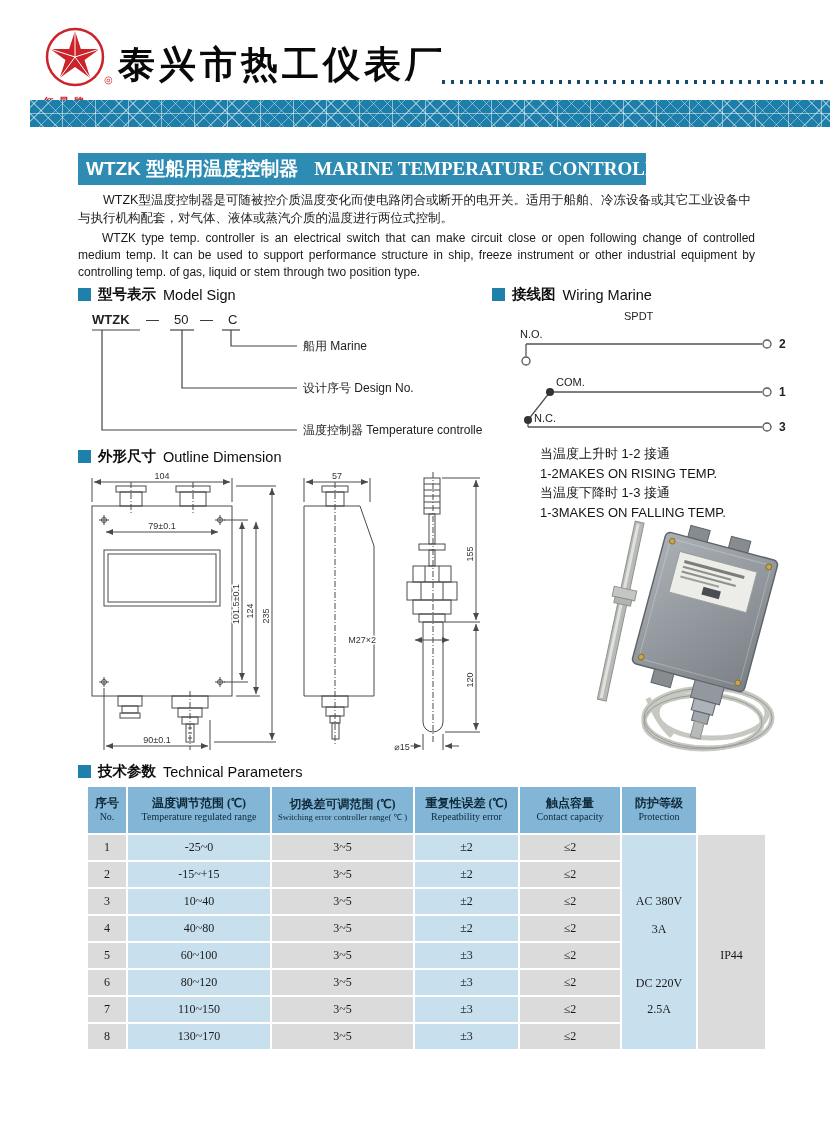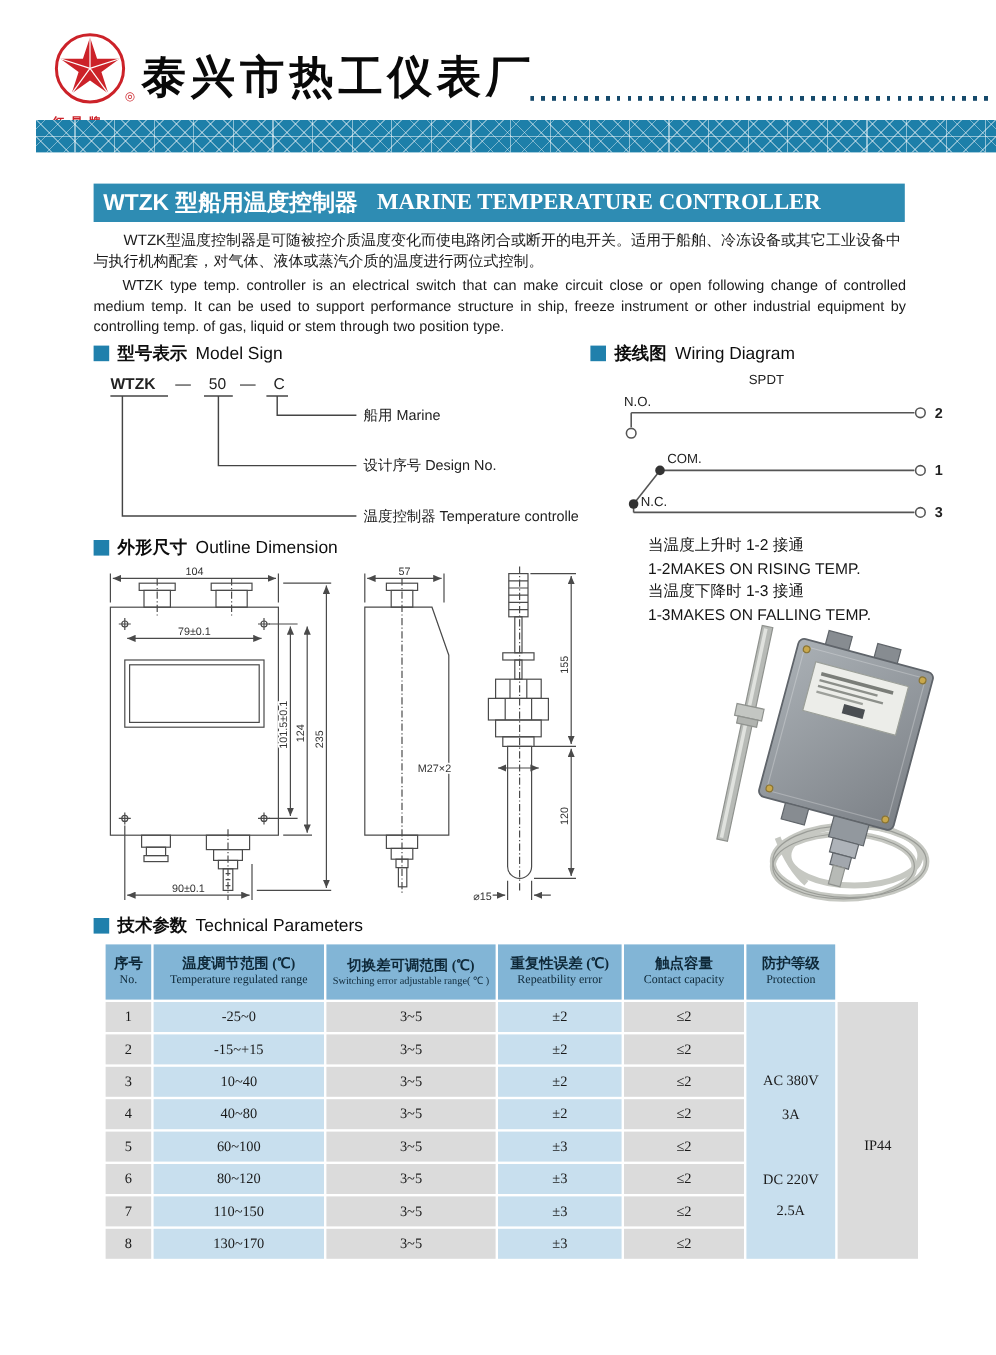--- a/index.html
+++ b/index.html
@@ -17,21 +17,21 @@
                  background:repeating-linear-gradient(90deg,#15496b 0 3px,transparent 3px 9px);}
   .band{position:absolute;left:30px;width:800px;height:27px;background-color:#1d7fa9;
         background-image:
           repeating-linear-gradient(45deg,rgba(255,255,255,0) 0 9px,rgba(255,255,255,.42) 9px 10px),
           repeating-linear-gradient(-45deg,rgba(255,255,255,0) 0 9px,rgba(255,255,255,.42) 9px 10px),
           repeating-linear-gradient(90deg,rgba(255,255,255,0) 0 32px,rgba(255,255,255,.5) 32px 33px),
           linear-gradient(rgba(255,255,255,0) 0 13px,rgba(255,255,255,.5) 13px 14px,rgba(255,255,255,0) 14px 27px);}
   .band.top{top:100px;}
 
   
-  .titlebar{position:absolute;left:78px;top:153px;width:676px;height:32px;background:#2e8cb3;
+  .titlebar{position:absolute;left:78px;top:153px;width:568px;height:32px;background:#2e8cb3;
             display:flex;align-items:center;padding-left:8px;box-sizing:border-box;gap:16px;}
   .titlebar .cn{color:#fff;font-size:19px;font-weight:bold;white-space:nowrap;}
   .titlebar .en{color:#fff;font-size:19px;font-weight:bold;white-space:nowrap;
                 font-family:"Liberation Serif",serif;}
 
   
   .intro{position:absolute;left:78px;top:192px;width:677px;}
   .intro p{margin:0;text-indent:2em;}
   .intro .cn{font-size:12.5px;line-height:1.42;color:#1a1a1a;}
   .intro .en{font-size:12px;line-height:1.42;color:#1a1a1a;text-align:justify;margin-top:2px;}
@@ -119,21 +119,21 @@
       <polyline points="20,22 20,122 215,122"></polyline>
     </g>
     <text class="lbltxt" x="221" y="42">船用 Marine</text>
     <text class="lbltxt" x="221" y="84">设计序号 Design No.</text>
     <text class="lbltxt" x="221" y="126">温度控制器 Temperature controller</text>
   </svg>
 
   <div class="sec-h" style="left:492px;top:285px;">
     <span class="sq"></span>
     <span class="hcn">接线图</span>
-    <span class="hen">Wiring Diagram</span>
+    <span class="hen">Wiring Marine</span>
   </div>
 
   <svg class="abs" style="left:496px;top:306px;" width="330" height="128" viewBox="0 0 330 128">
     <text x="128" y="14" font-size="11" fill="#222">SPDT</text>
     <text x="24" y="32" font-size="11" fill="#222">N.O.</text>
     <text x="60" y="80" font-size="11" fill="#222">COM.</text>
     <text x="38" y="116" font-size="11" fill="#222">N.C.</text>
     <g stroke="#555" stroke-width="1.3" fill="none">
       <line x1="30" y1="38" x2="266" y2="38"></line>
       <line x1="30" y1="38" x2="30" y2="50"></line>
@@ -351,21 +351,21 @@
     <div class="th">
       <span class="cn">序号</span>
         <span class="en">No.</span>
       </div>
     <div class="th">
       <span class="cn">温度调节范围 (℃)</span>
         <span class="en">Temperature regulated range</span>
       </div>
     <div class="th small">
       <span class="cn">切换差可调范围 (℃)</span>
-        <span class="en">Switching error adjustable range( ℃ )</span>
+        <span class="en">Switching error controller range( ℃ )</span>
       </div>
     <div class="th">
       <span class="cn">重复性误差 (℃)</span>
         <span class="en">Repeatbility error</span>
       </div>
     <div class="th">
       <span class="cn">触点容量</span>
         <span class="en">Contact capacity</span>
       </div>
     <div class="th">

